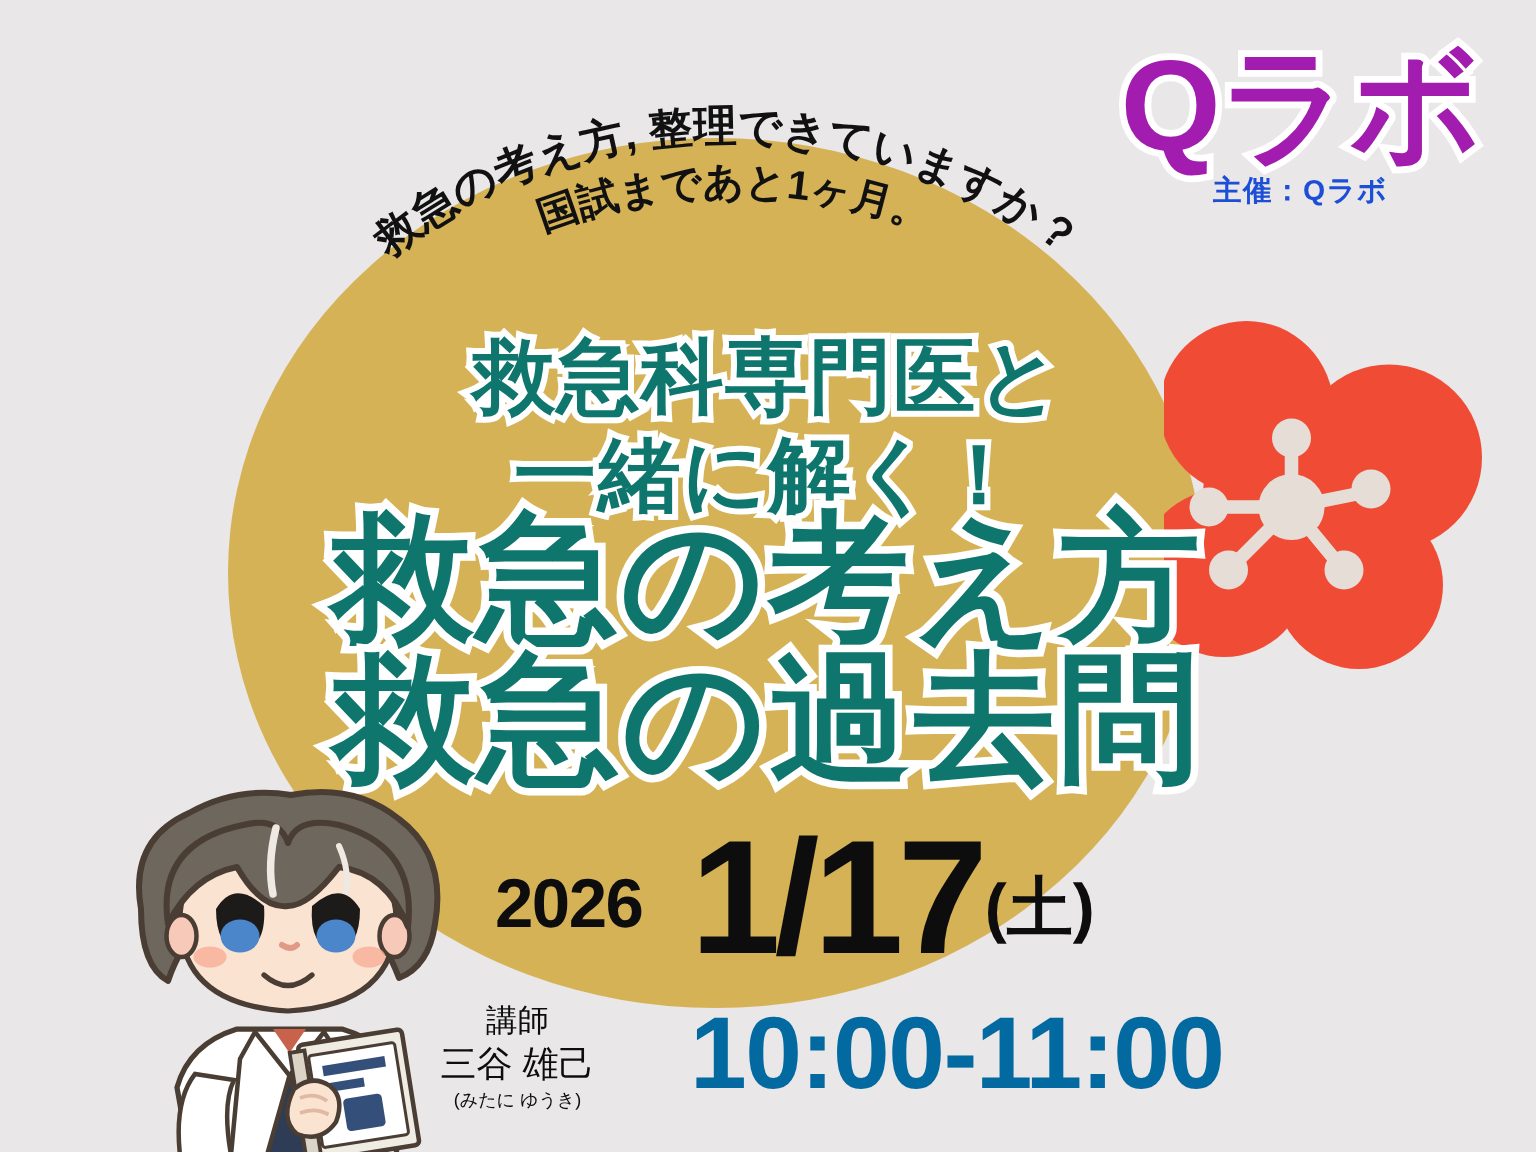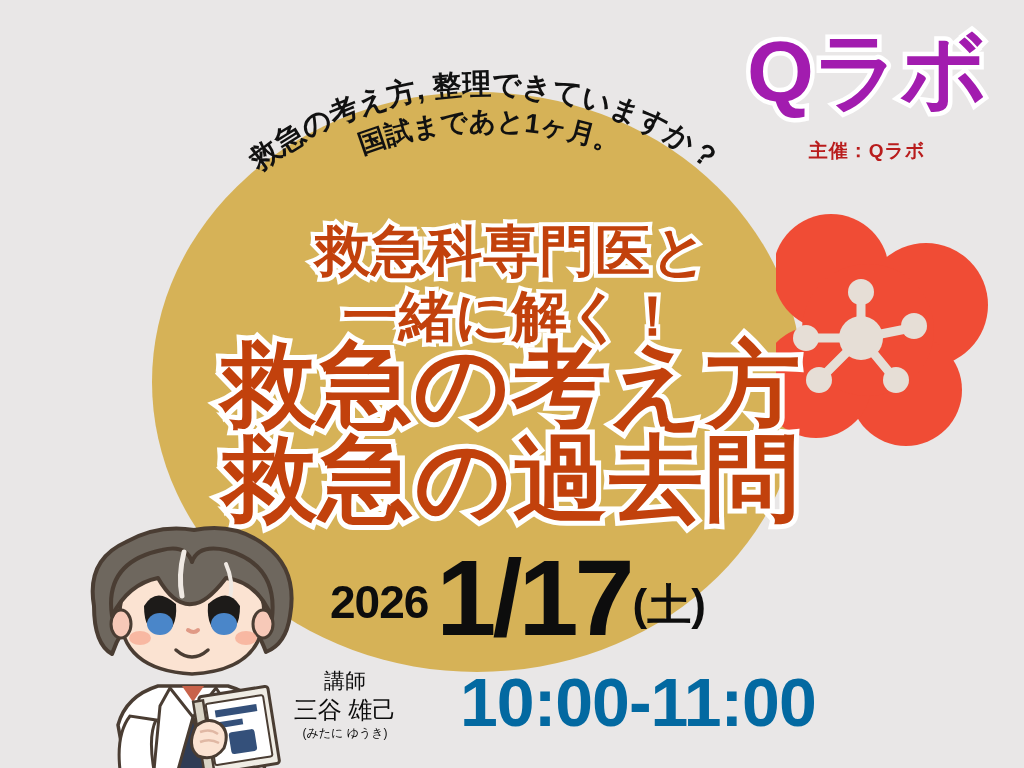--- a/index.html
+++ b/index.html
@@ -59,24 +59,24 @@
     color: #a21caf;
     letter-spacing: -1px;
     -webkit-text-stroke: 9px #ffffff;
     paint-order: stroke fill;
     text-shadow:
       0 0 0 #fff;
     margin: 0;
     white-space: nowrap;
   }
   .logo-sub {
-    margin-top: 24px;
+    margin-top: 0;
     font-size: 19px;
     font-weight: bold;
-    color: #b91c1c;
+    color: #1d4ed8;
     letter-spacing: 1px;
   }
 
   
   .tagline-svg {
     position: absolute;
     left: 150px;
     top: 86px;
     width: 660px;
     height: 190px;
@@ -90,21 +90,21 @@
   }
 
   
   .headline {
     position: absolute;
     z-index: 5;
     left: 0;
     width: 1024px;
     text-align: center;
     font-weight: bold;
-    color: #c2410c;
+    color: #0f766e;
     line-height: 1.0;
     letter-spacing: 1px;
     -webkit-text-stroke: 8px #ffffff;
     paint-order: stroke fill;
     white-space: nowrap;
   }
   .sub-head {
     top: 224px;
     font-size: 55px;
   }
@@ -137,20 +137,21 @@
   .date-year {
     font-size: 46px;
     letter-spacing: -1px;
     margin-bottom: 18px;
     margin-right: 8px;
   }
   .date-main {
     font-size: 108px;
     letter-spacing: -4px;
     line-height: 0.92;
+    margin-left: 24px;
   }
   .date-dow {
     font-size: 44px;
     margin-bottom: 12px;
     margin-left: 2px;
   }
   .time-block {
     position: absolute;
     left: 460px;
     top: 668px;

